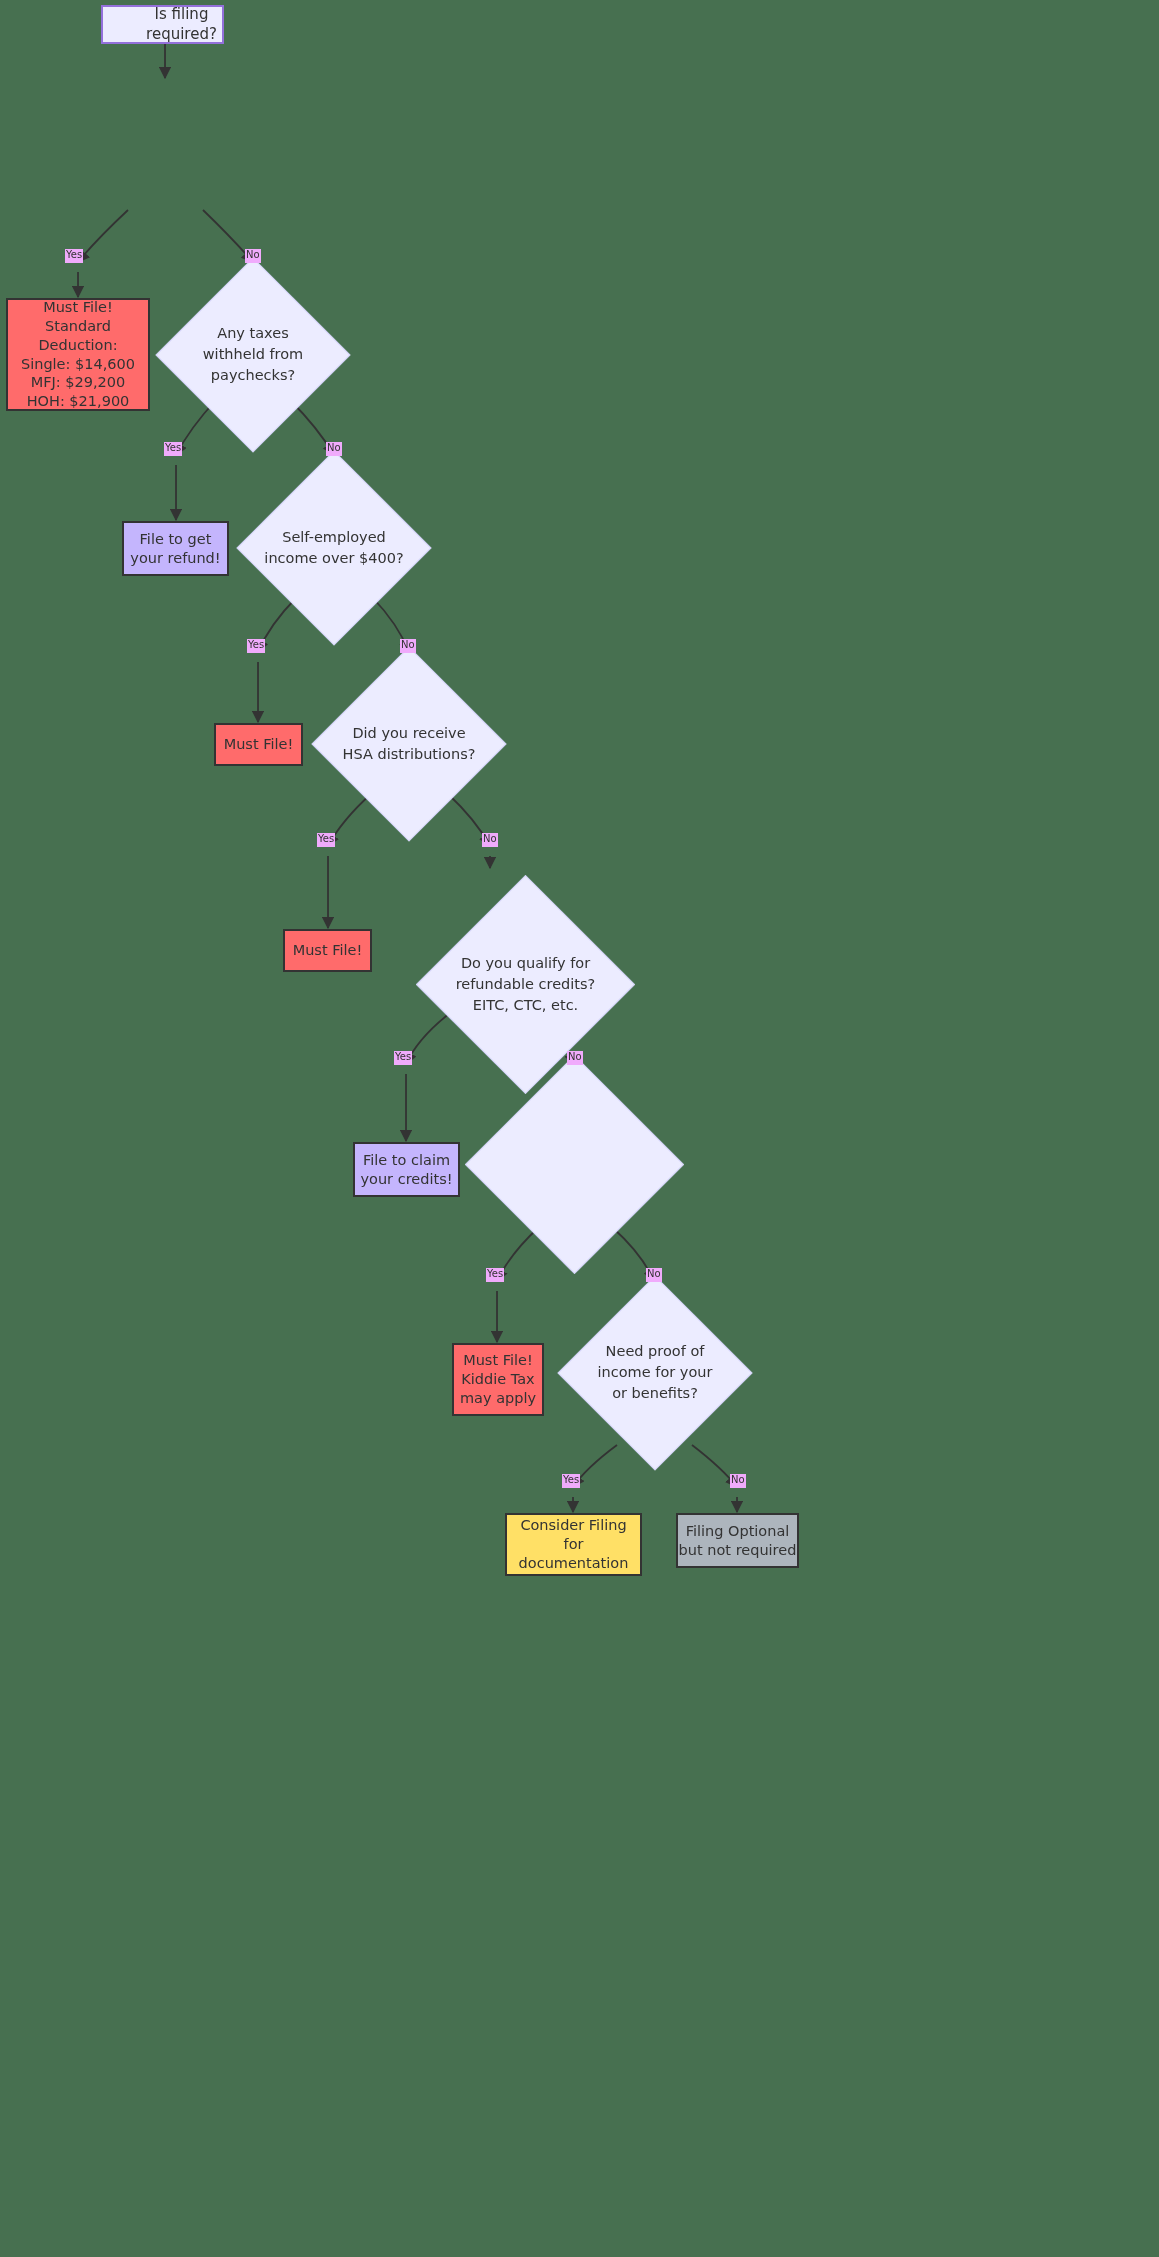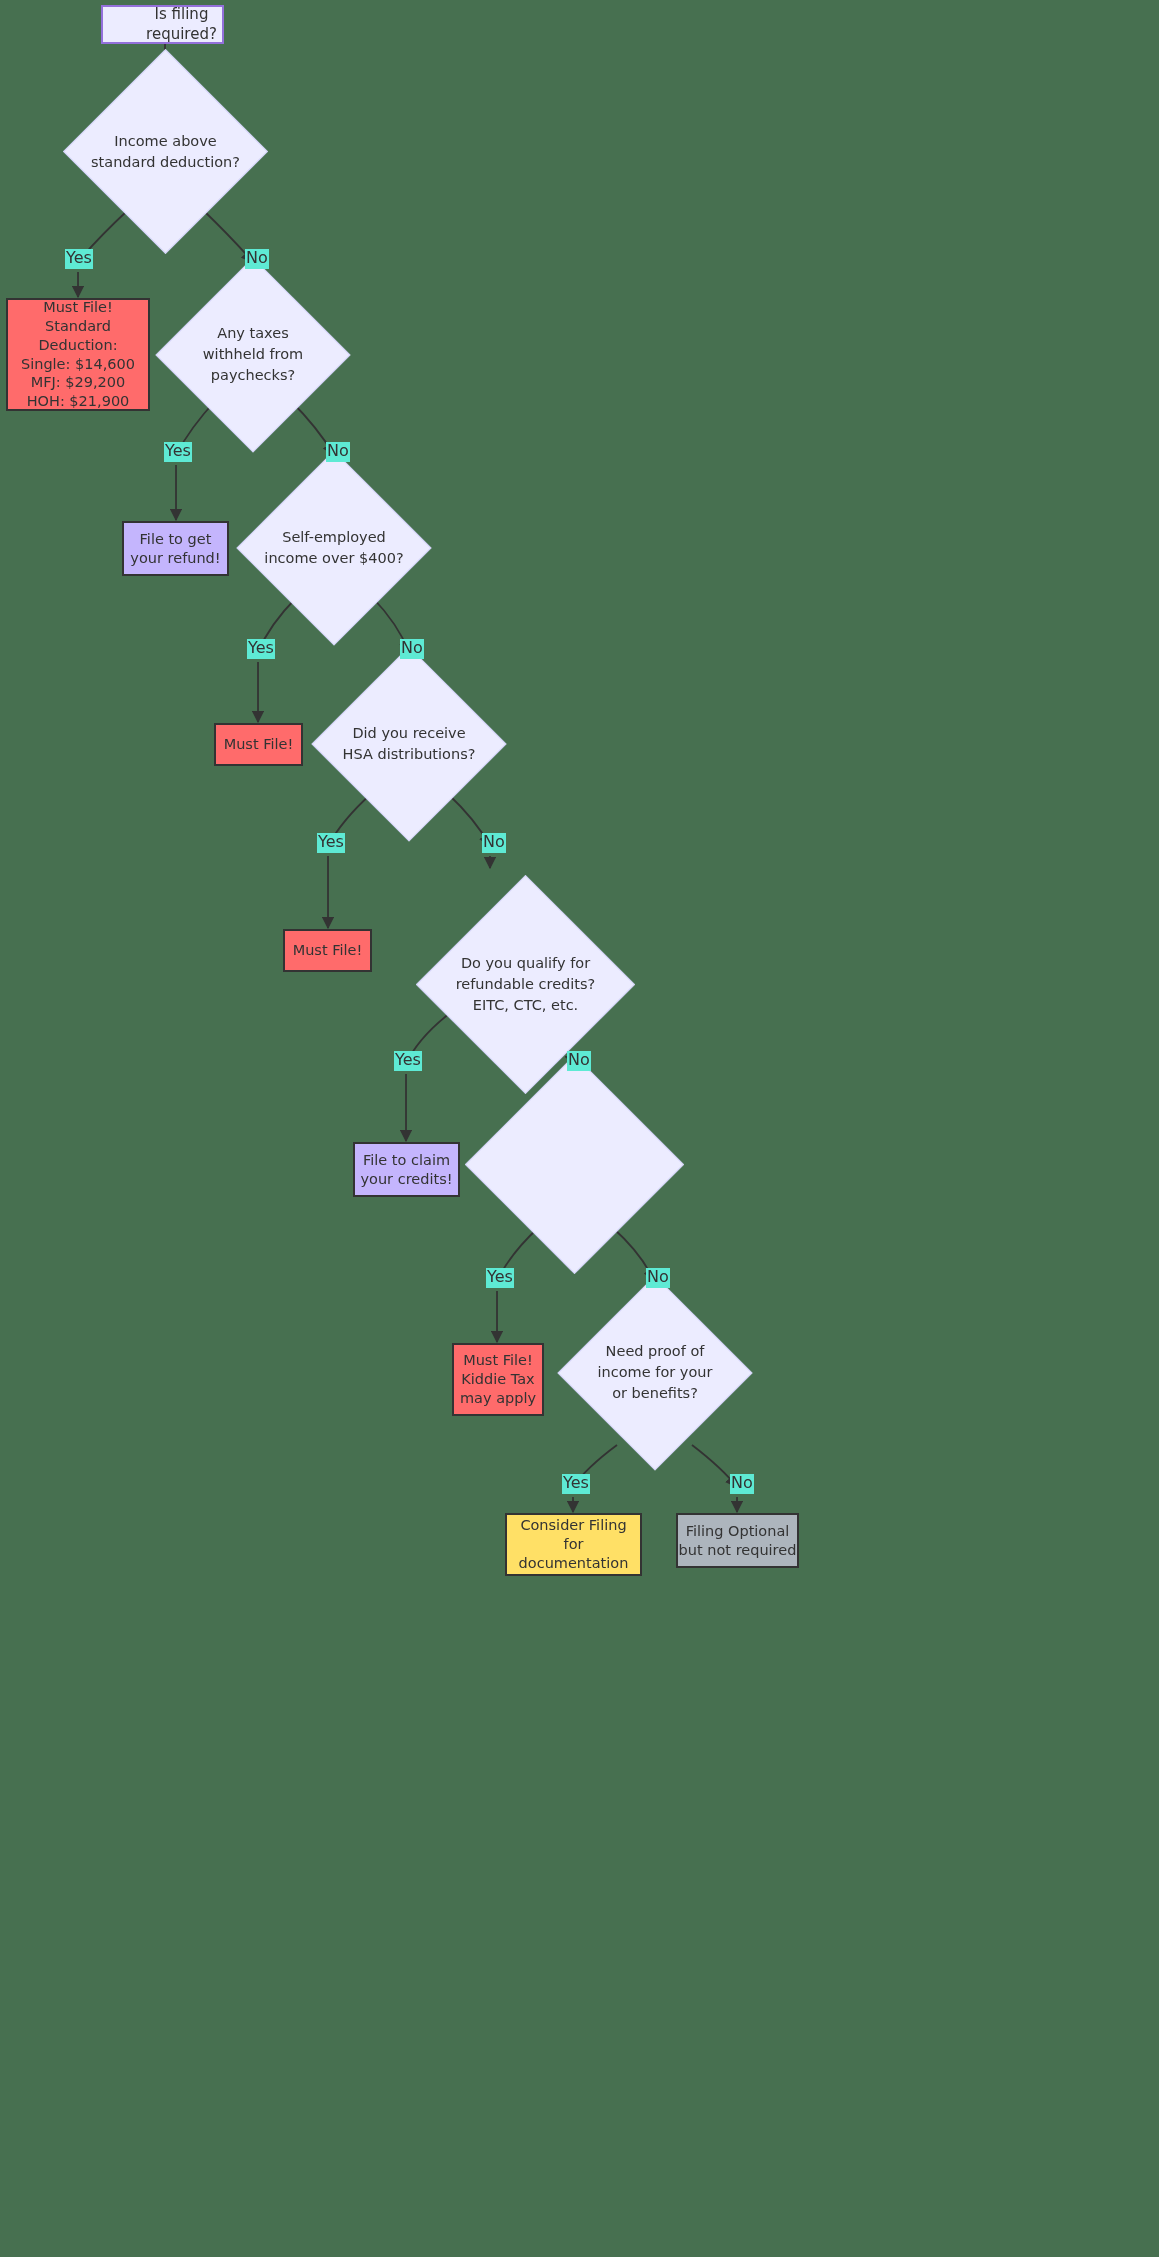--- a/index.html
+++ b/index.html
@@ -83,23 +83,23 @@
     width: 190px;
     text-align: center;
     font-size: 14.5px;
     color: #333333;
     line-height: 1.45;
     white-space: pre-line;
   }
   
   .elabel {
     position: absolute;
-    background: #5eead4;
+    background: #f0abfc;
     color: #333333;
-    font-size: 16px;
+    font-size: 10px;
     line-height: 1.05;
     padding: 1px 1px 2px 1px;
     white-space: nowrap;
   }
 </style>
 </head>
 <body>
 
 <div id="stage">
 
@@ -154,25 +154,20 @@
 
       <path d="M 692,1445 Q 722,1468 737,1487"></path>
       <path d="M 737,1497 L 737,1512"></path>
     </g>
   </svg>
 
   <div class="node rect start" style="left:101px; top:5px; width:123px; height:39px;padding-left:38px;">
     <span>Is filing required?</span>
   </div>
 
-  <div class="diamond" style="left:93px; top:79px; width:145px; height:145px;">
-    <div class="dshape"></div>
-    <div class="dlabel">Income above
-standard deduction?</div>
-  </div>
 
   <div class="node rect red" style="left:6px; top:298px; width:144px; height:113px; flex-direction:column;">
     <span>Must File!
 Standard Deduction:
 Single: $14,600
 MFJ: $29,200
 HOH: $21,900</span>
   </div>
 
   <div class="diamond" style="left:184px; top:286px; width:138px; height:138px;">

